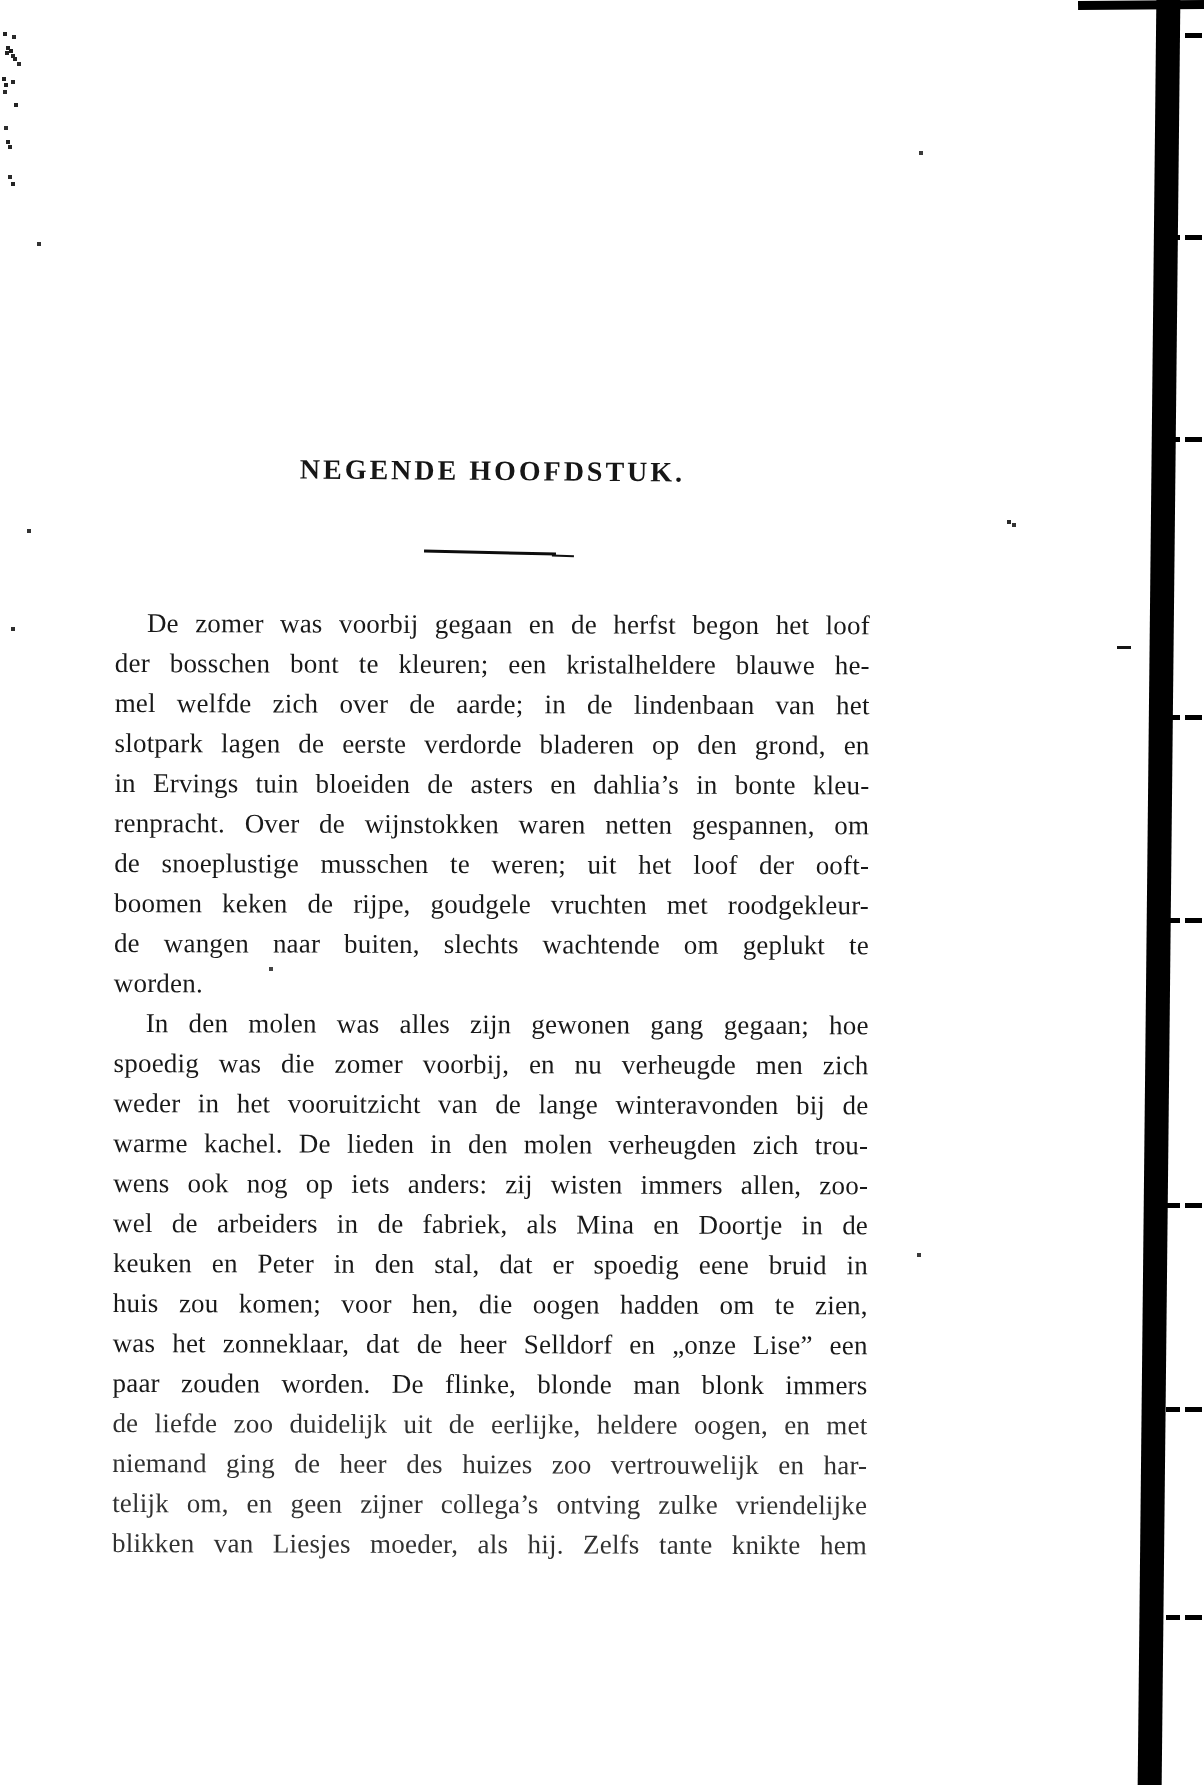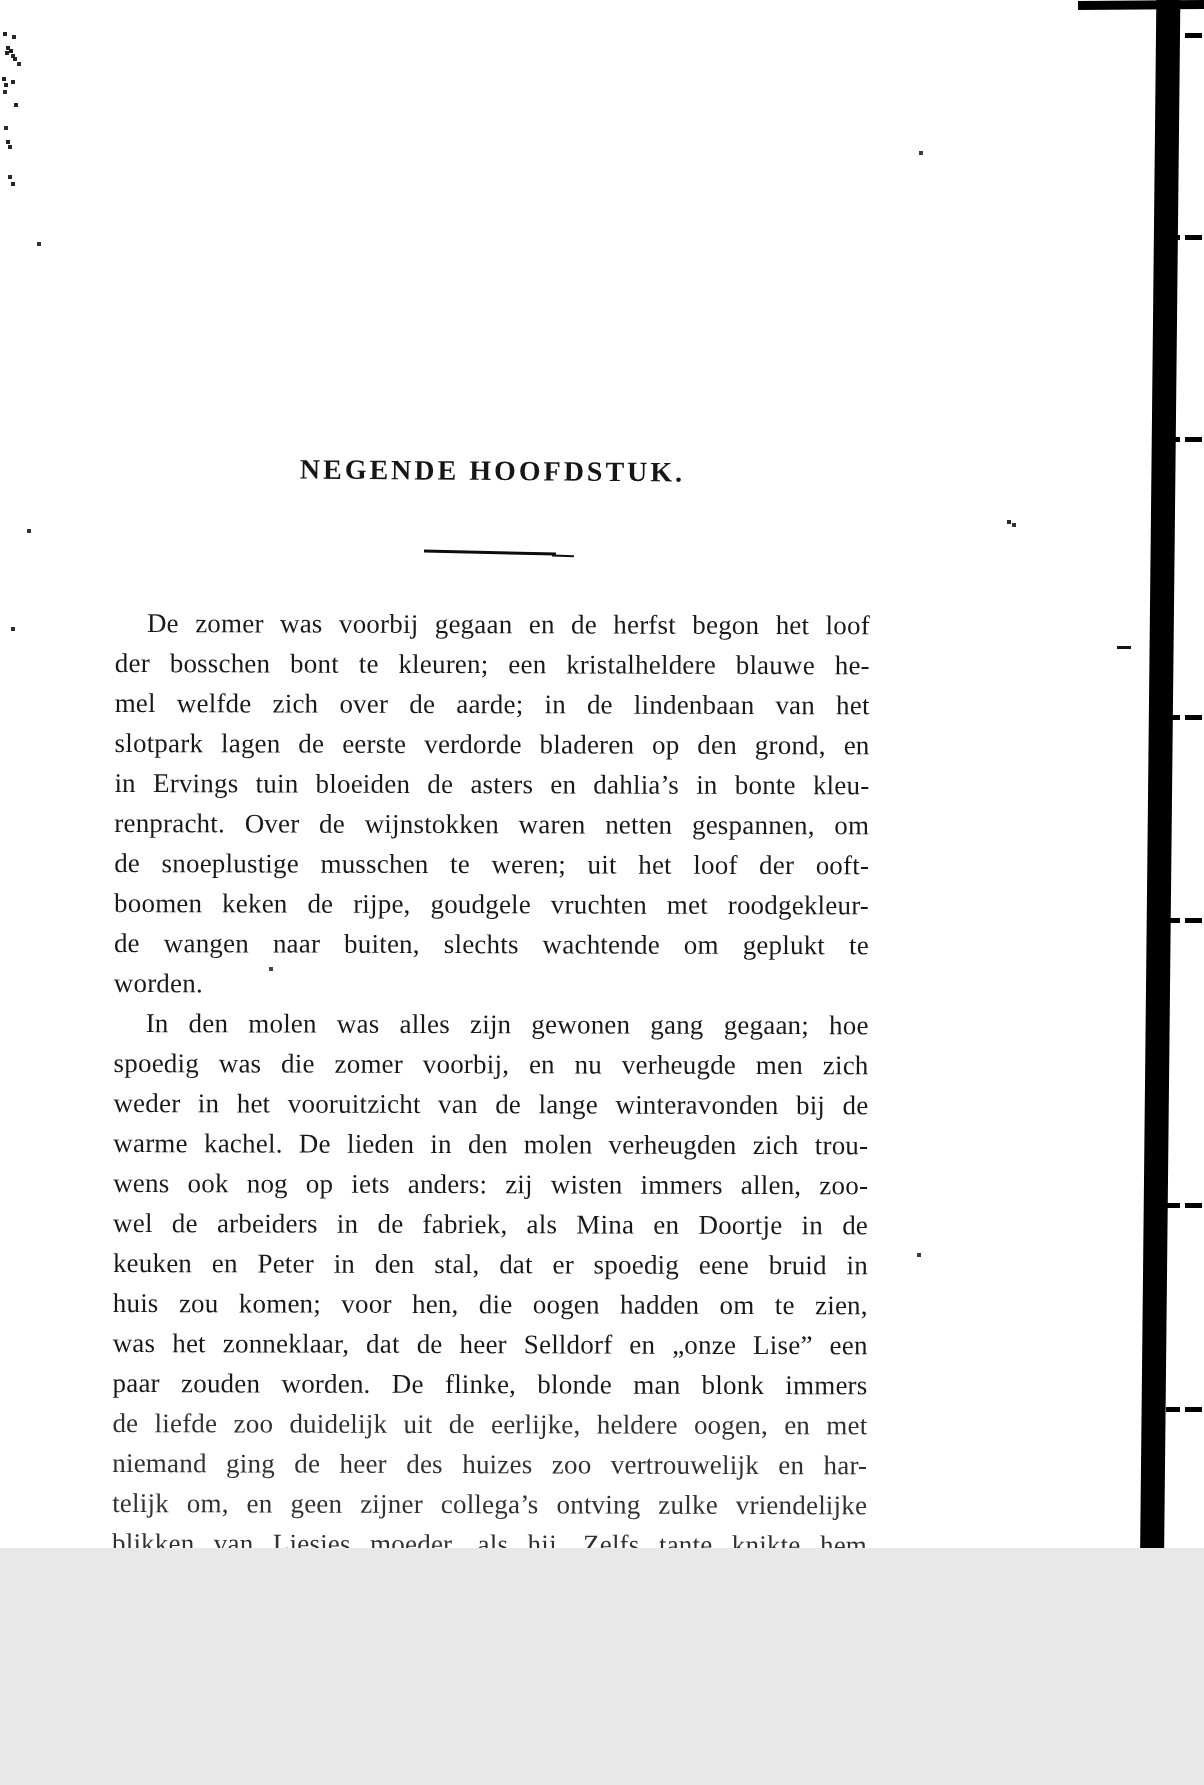--- a/index.html
+++ b/index.html
@@ -1,18 +1,18 @@
 <!DOCTYPE html>
 <html><head>
 <meta charset="utf-8">
 <style>
   html,body{margin:0;padding:0;background:#e8e8e8;}
   .page{
     position:relative;
-    width:1204px;height:1548px;
+    width:1204px;height:1785px;
     background:#ffffff;
     overflow:hidden;
     font-family:"Liberation Serif","DejaVu Serif",serif;
     color:#191919;
   }
   
   .chapter-title{
     position:absolute;
     top:455px;left:115px;width:755px;
     margin:0;

